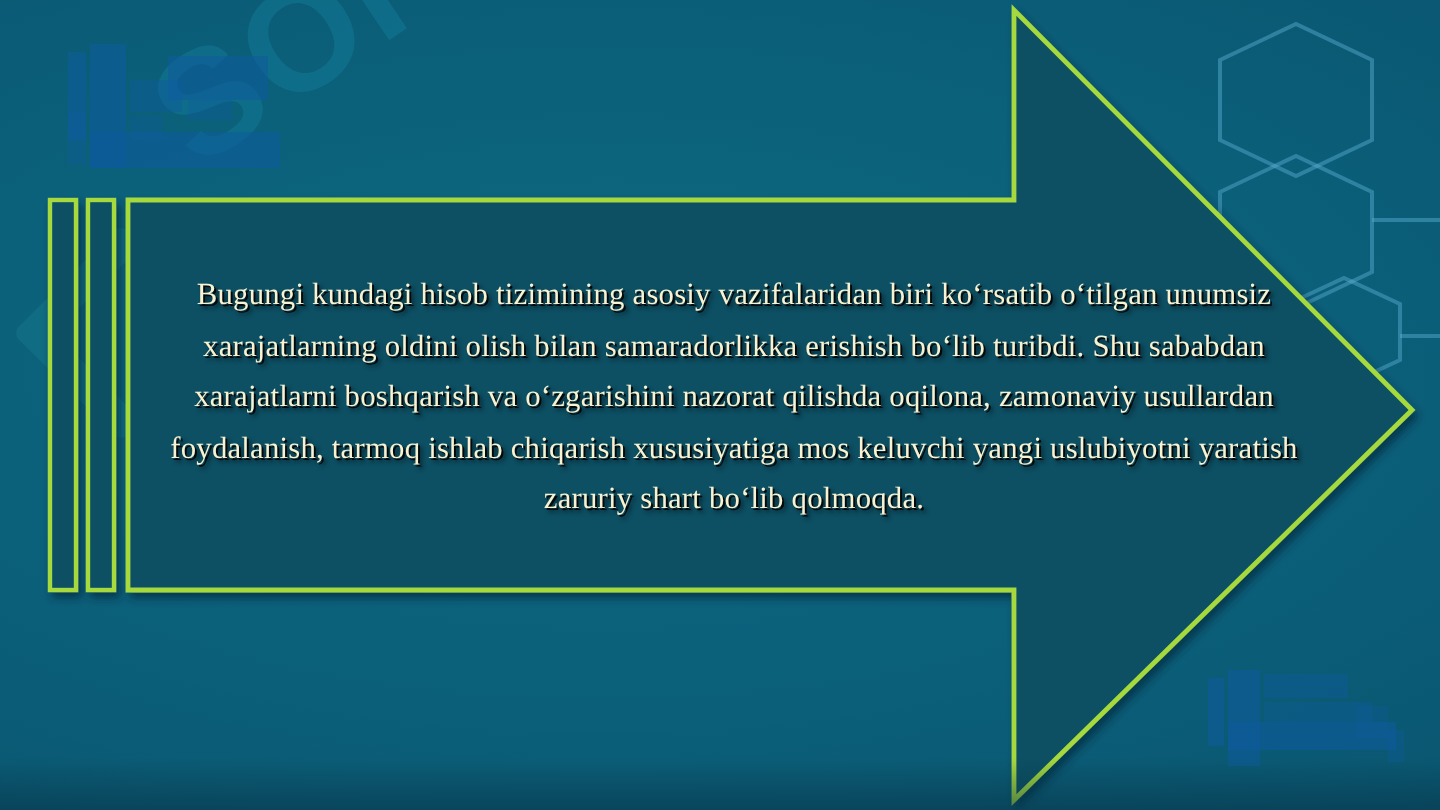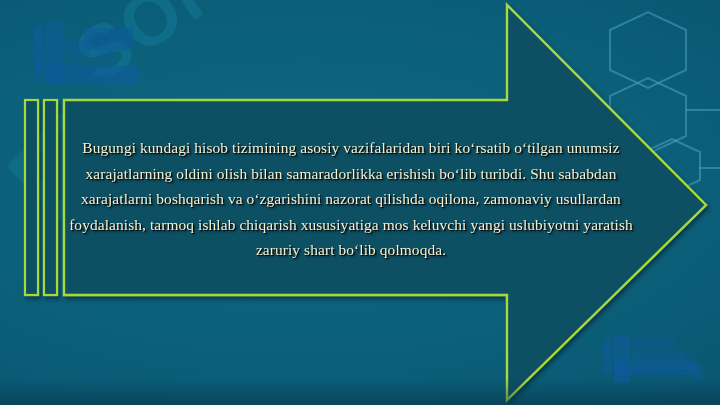--- a/index.html
+++ b/index.html
@@ -73,21 +73,21 @@
 
   
   .hexwrap { position: absolute; right: 0; top: 0; width: 160px; height: 405px; }
 
   
   .arrow-svg { position: absolute; left: 0; top: 0; }
 
   
   .arrow-text {
     position: absolute;
-    left: 68px;
+    left: 84px;
     top: 104px;
     width: 566px;
     height: 190px;
     display: flex;
     align-items: center;
     text-align: center;
     color: #f7f2d2;
     font-size: 15.4px;
     line-height: 25.5px;
     letter-spacing: 0.1px;

